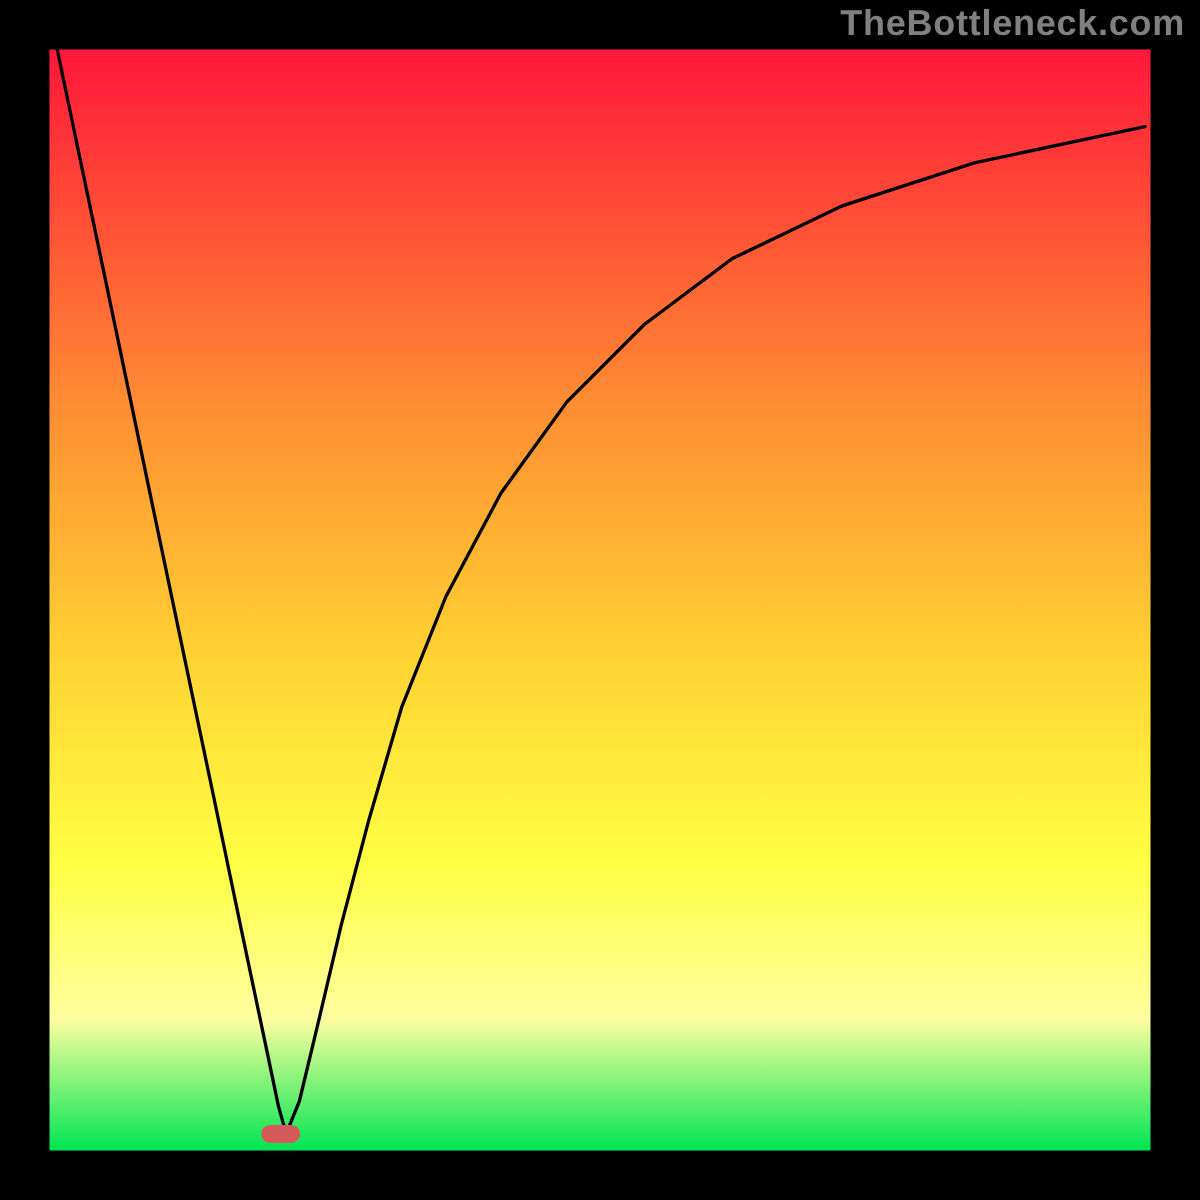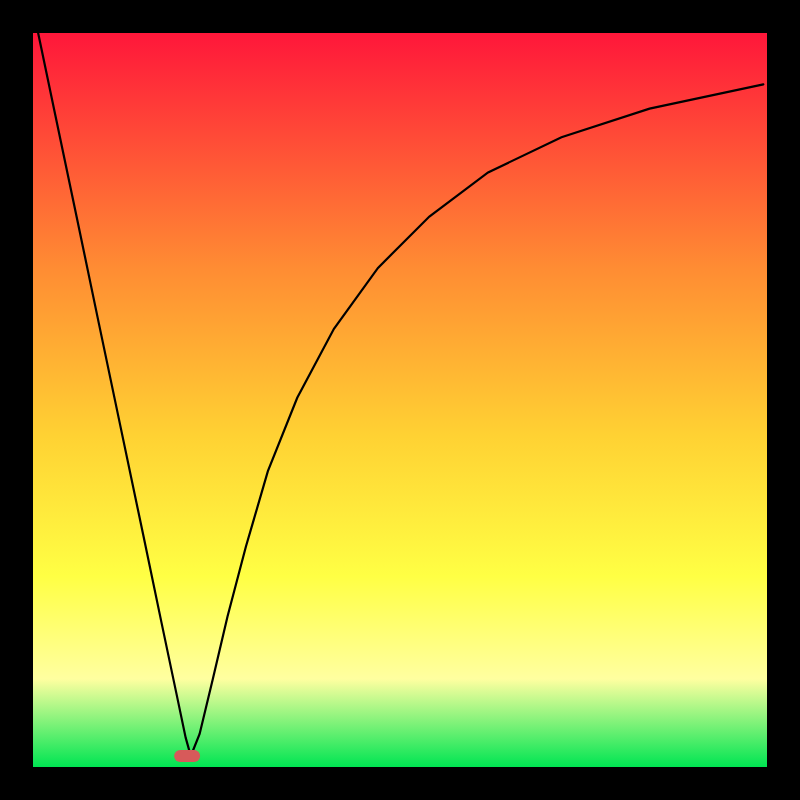--- a/index.html
+++ b/index.html
@@ -28,20 +28,21 @@
     user-select: none;
   }
   svg {
     display: block;
   }
 </style>
 </head>
 <body>
 
 <div class="canvas">
+  <div class="watermark">TheBottleneck.com</div>
 
   <svg width="800" height="800" viewBox="0 0 800 800">
     <defs>
       <linearGradient id="bg-grad" x1="0" y1="0" x2="0" y2="1">
         <stop id="g0" offset="0%" stop-color="#ff173a"></stop>
         <stop id="g1" offset="32%" stop-color="#ff8c33"></stop>
         <stop id="g2" offset="55%" stop-color="#ffd233"></stop>
         <stop id="g3" offset="74%" stop-color="#ffff44"></stop>
         <stop id="g4" offset="88%" stop-color="#ffffa0"></stop>
         <stop id="g5" offset="100%" stop-color="#00e552"></stop>

